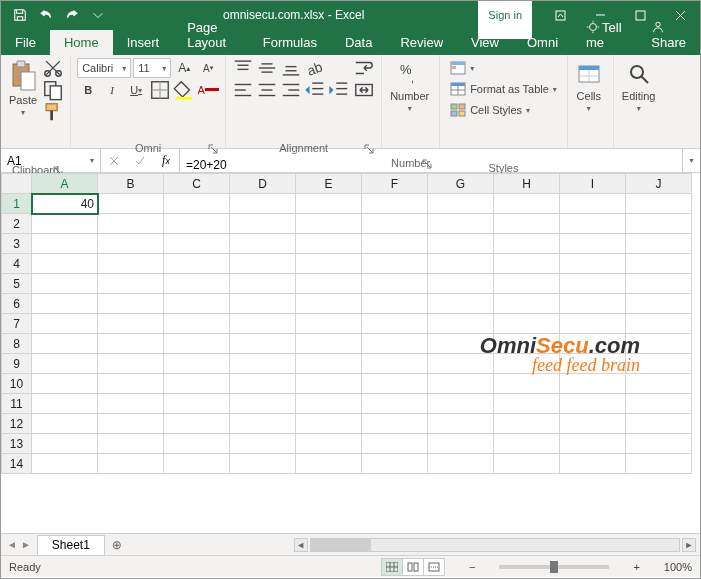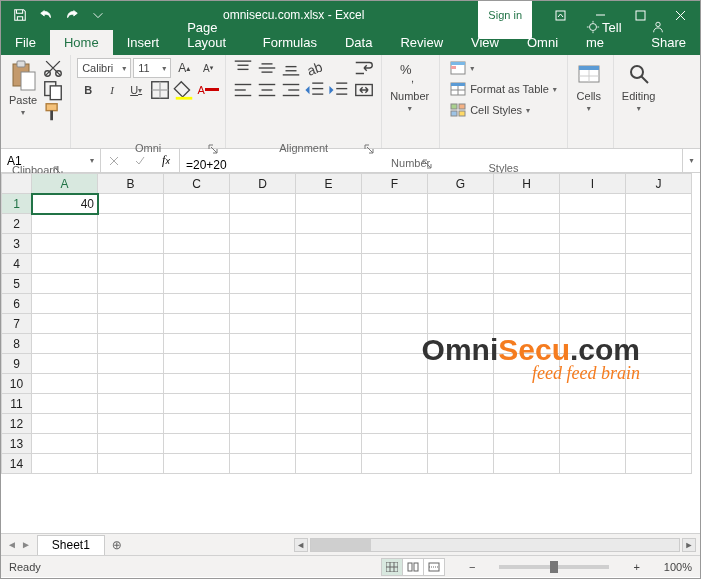--- a/index.html
+++ b/index.html
@@ -56,21 +56,21 @@
   .grid { border-collapse: collapse; font-size: 12px; color: #222; }
   .grid th, .grid td { border: 1px solid #d4d4d4; }
   .grid .corner { width: 30px; height: 20px; background: #f0f0f0; }
   .grid .colh { background: #f0f0f0; text-align: center; width: 66px; height: 20px; font-weight: normal; cursor: pointer; }
   .grid .rowh { background: #f0f0f0; text-align: center; width: 30px; height: 20px; font-weight: normal; cursor: pointer; }
   .grid td.cell { width: 66px; height: 20px; padding: 0 3px; text-align: right; cursor: cell; }
   .grid td.selected { outline: 2px solid #217346; outline-offset: -1px; }
   .grid th.sel-h { background: #d8e8df; color: #217346; }
   
   .watermark { position: absolute; right: 60px; top: 160px; text-align: right; pointer-events: none; }
-  .watermark .line1 { font-size: 30px; font-weight: 700; color: #333; }
+  .watermark .line1 { font-size: 22px; font-weight: 700; color: #333; font-style: italic; }
   .watermark .line1 .secu { color: #f57c1f; }
   .watermark .line2 { font-family: cursive; font-style: italic; color: #f57c1f; font-size: 18px; margin-top: -4px; }
 
   
   .sheet-bar { height: 22px; border-top: 1px solid #d1d1d1; display: flex; align-items: stretch; background: #f3f2f1; font-size: 12px; }
   .sheet-nav { display: flex; align-items: center; gap: 4px; padding: 0 6px; }
   .sheet-nav .n { cursor: pointer; color: #888; font-size: 10px; }
   .sheet-tab { background: #fff; border: 1px solid #ccc; border-bottom: none; padding: 2px 14px; cursor: pointer; margin-top: 1px;}
   .sheet-add { width: 24px; display: flex; align-items: center; justify-content: center; cursor: pointer; color: #666; }
   .hscroll { flex: 1; display: flex; align-items: center; padding: 0 4px; gap: 2px; }

